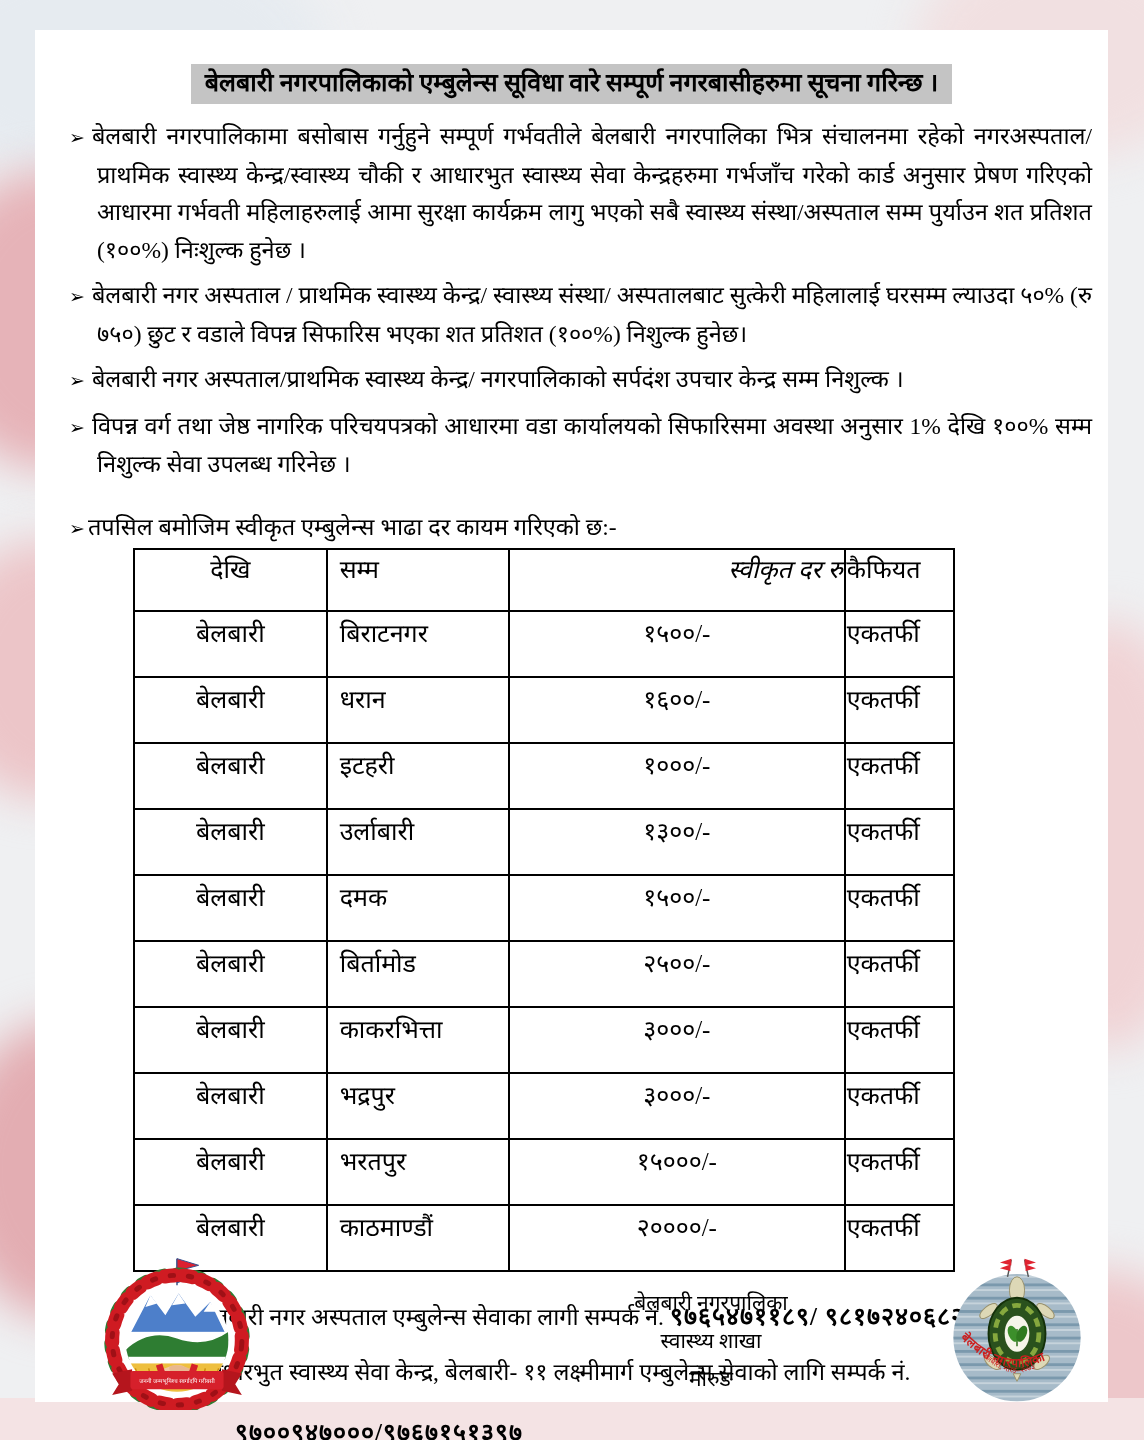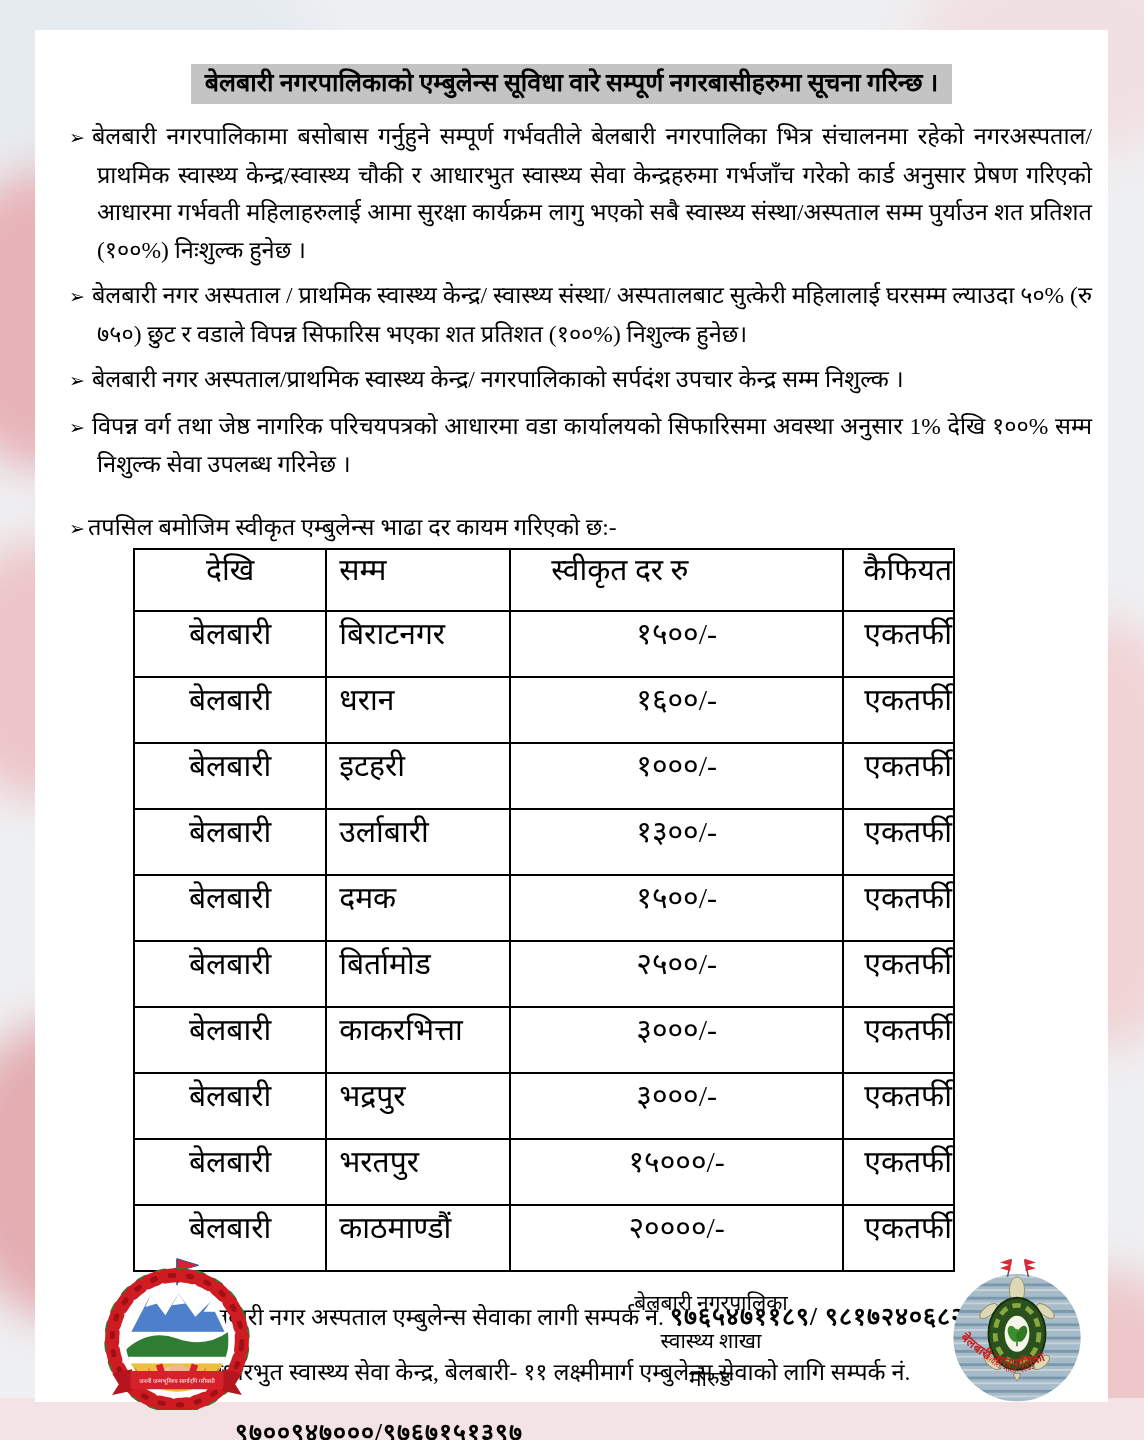--- a/index.html
+++ b/index.html
@@ -31,32 +31,32 @@
     font-size:25px;font-weight:bold;text-align:right;line-height:32px;
   }
   .bullets{padding:4px 16px 0 34px;font-size:23.5px;line-height:37.5px;text-align:justify;}
   .bullet{margin:0 0 8px 0;padding-left:28px;text-indent:-28px;}
   .marker{font-size:19px;padding-right:7px;}
   .table-intro{margin:26px 0 6px 0;padding-left:34px;font-size:23.5px;}
   .table-intro .marker{padding-right:3px;}
 
   table.fare{
     border-collapse:collapse;margin-left:98px;width:822px;
-    font-size:30px;
+    font-size:25px;
   }
   table.fare th,table.fare td{
     border:2px solid #000;vertical-align:top;line-height:30px;font-weight:normal;
   }
   table.fare th{height:54px;padding-top:5px;}
   table.fare td{height:56px;padding-top:7px;}
   .col-from{width:207px;text-align:center;}
   .col-to{width:177px;text-align:left;padding-left:12px;}
   .col-rate{width:328px;text-align:center;}
-  th.col-rate{text-align:left;padding-left:40px;}
-  .col-remark{width:110px;text-align:right;margin-top:36px;}
+  th.col-rate{text-align:right;padding-left:40px;font-style:italic;}
+  .col-remark{width:110px;text-align:left;margin-top:36px;}
 
   .contacts{margin-top:30px;padding-left:136px;font-size:23.5px;line-height:30px;}
   .contact{margin-bottom:14px;padding-left:32px;text-indent:-32px;}
   .contact .marker{padding-right:12px;}
   .phone{font-weight:bold;font-size:25px;letter-spacing:1px;}
   .phone-line{display:block;padding-left:32px;text-indent:0;margin-top:29px;}
 
   .footer{position:absolute;left:0;top:1222px;width:100%;height:150px;}
   .emblem{position:absolute;left:58px;top:0;width:168px;height:158px;}
   .signature{

